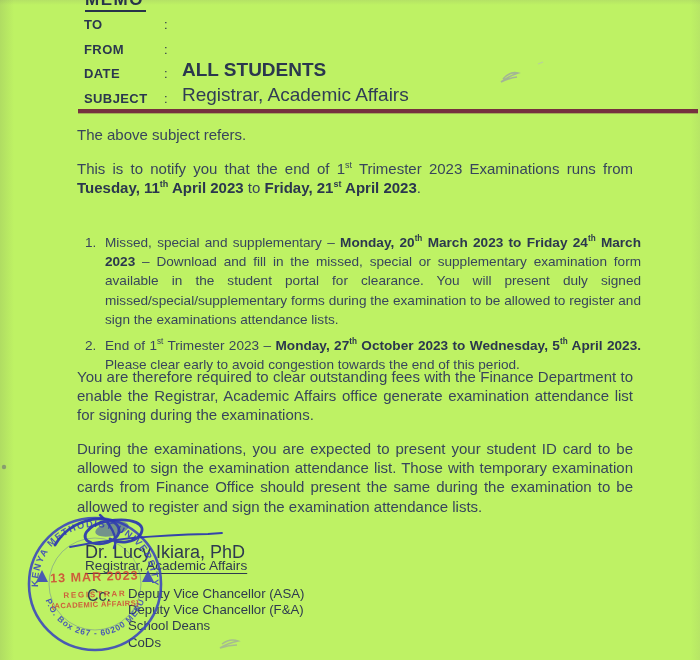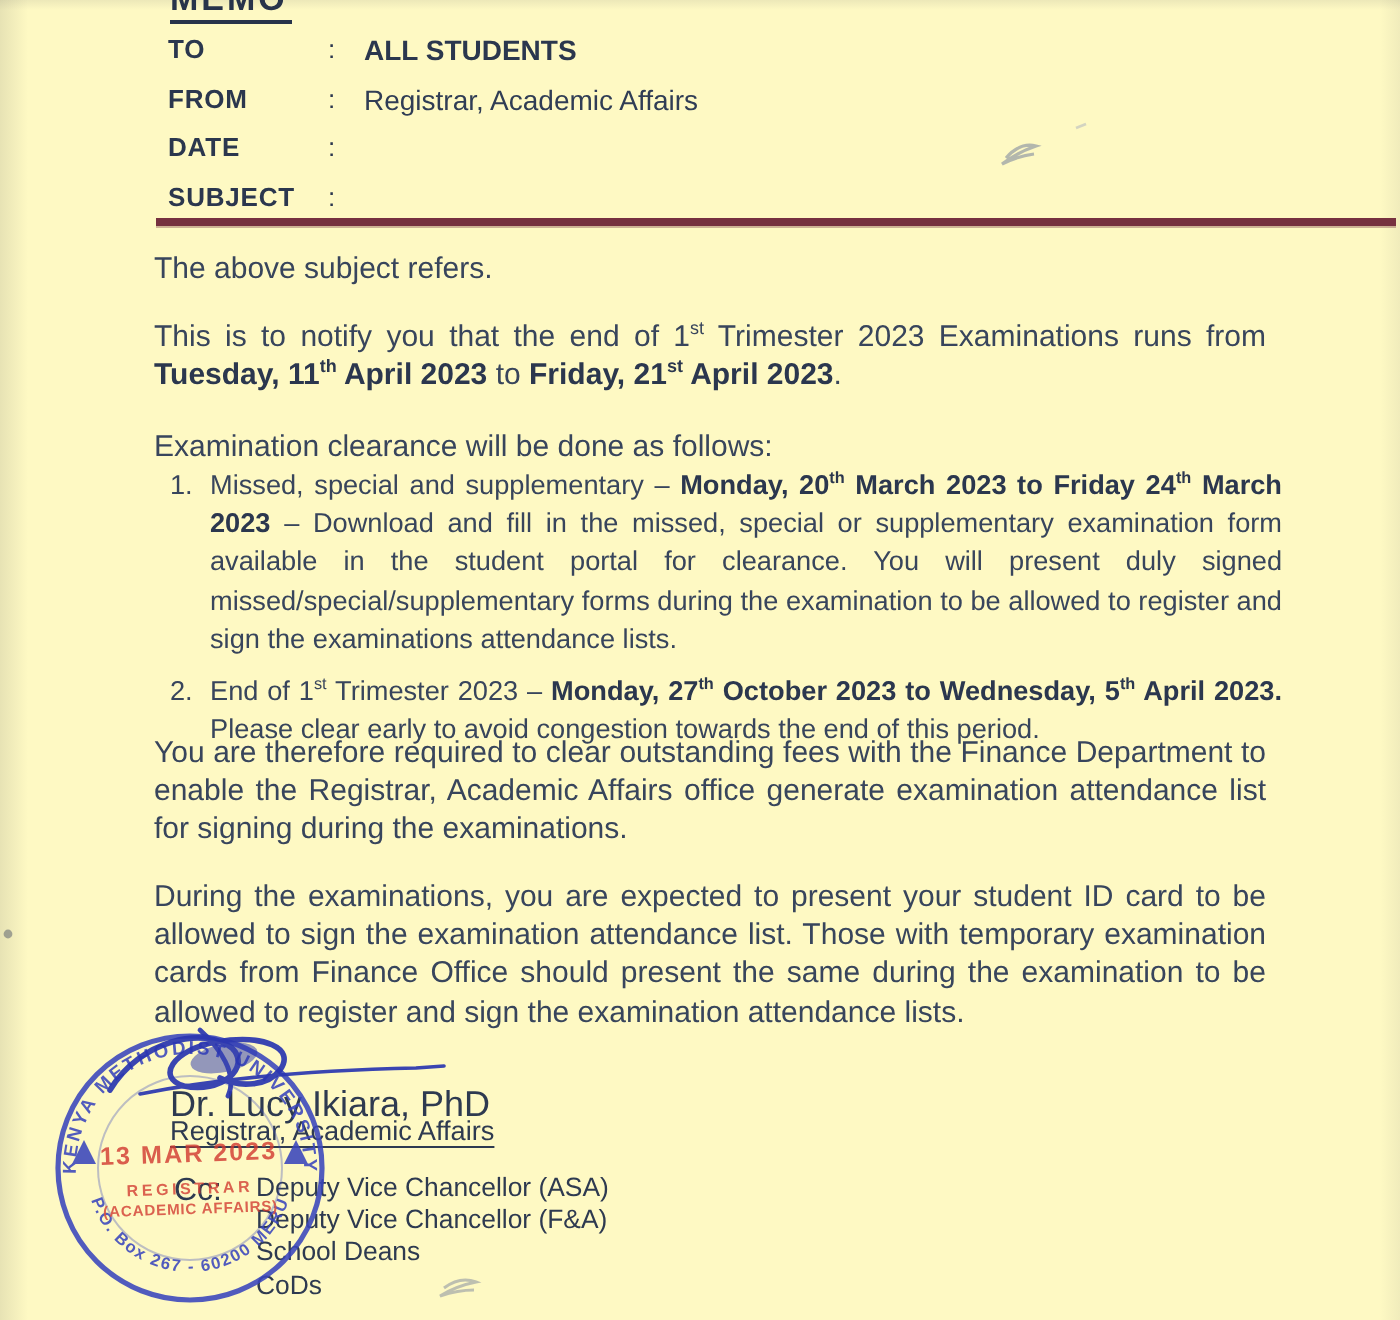--- a/index.html
+++ b/index.html
@@ -1,40 +1,40 @@
 <!DOCTYPE html>
 <html><head>
 <meta charset="utf-8">
 <style>
   * { margin:0; padding:0; box-sizing:border-box; }
   html,body { width:700px; height:660px; }
   body { font-family:"Liberation Sans", sans-serif; background:#e9e8e6; }
 
   .page {
     position:relative; width:700px; height:660px; overflow:hidden;
-    background:#fef9c3; color:#33405a;
+    background:#bef264; color:#33405a;
   }
   .edge-left { position:absolute; left:0; top:0; width:14px; height:100%;
     background:linear-gradient(to right, rgba(90,90,90,.14), rgba(0,0,0,0)); }
   .edge-right { position:absolute; right:0; top:0; width:10px; height:100%;
     background:linear-gradient(to left, rgba(120,120,120,.10), rgba(0,0,0,0)); }
   .edge-top { position:absolute; left:0; top:0; width:100%; height:5px;
     background:linear-gradient(to bottom, rgba(110,110,110,.12), rgba(0,0,0,0)); }
 
   .memo-title {
     position:absolute; left:85px; top:-10px; font-size:17px; font-weight:bold;
     letter-spacing:1.5px; color:#27334a; line-height:20px;
     border-bottom:2.5px solid #27334a; padding:0 2px 0 0;
   }
 
   .hdr { position:absolute; left:84px; top:17px; width:600px; }
   .hdr-row { display:grid; grid-template-columns:80px 18px 1fr; height:24.6px; align-items:start; }
   .hdr-label { font-weight:bold; font-size:13px; letter-spacing:.4px; color:#2b374e; }
   .hdr-colon { font-size:13px; color:#2b374e; }
-  .hdr-value { font-size:14px; color:#303d55; }
+  .hdr-value { font-size:19px; color:#303d55;margin-top:42px; }
   .hdr-value .b, .rich .b { font-weight:bold; color:#2b374e; }
 
   .rule-maroon {
     position:absolute; left:78px; top:109px; width:620px; height:3.6px;
     background:#76313f; box-shadow:0 1px 0 rgba(118,49,63,.35);
   }
 
   .para {
     position:absolute; left:77px; width:556px;
     font-size:15px; line-height:19.2px; text-align:justify; color:#38455c;
@@ -85,21 +85,20 @@
     <div class="hdr-row">
       <span class="hdr-label">SUBJECT</span>
       <span class="hdr-colon">:</span>
     </div>
   </div>
 
   <div class="rule-maroon"></div>
 
   <div class="para rich" style="top:125px"><span>The above subject refers.</span></div>
   <div class="para rich" style="top:159px"><span>This is to notify you that the end of 1</span><sup>st</sup><span> Trimester 2023 Examinations runs from </span><span class="b">Tuesday, 11</span><sup class="b">th</sup><span class="b"> April 2023</span><span> to </span><span class="b">Friday, 21</span><sup class="b">st</sup><span class="b"> April 2023</span><span>.</span></div>
-  <div class="para rich" style="top:214px"><span>Examination clearance will be done as follows:</span></div>
 
   <div class="list">
     <div class="li">
       <span class="li-num">1.</span>
       <div class="li-body rich"><span>Missed, special and supplementary – </span><span class="b">Monday, 20</span><sup class="b">th</sup><span class="b"> March 2023 to Friday 24</span><sup class="b">th</sup><span class="b"> March 2023</span><span> – Download and fill in the missed, special or supplementary examination form available in the student portal for clearance.  You will present duly signed missed/special/supplementary forms during the examination to be allowed to register and sign the examinations attendance lists.</span></div>
     </div>
     <div class="li">
       <span class="li-num">2.</span>
       <div class="li-body rich"><span>End of 1</span><sup>st</sup><span> Trimester 2023 – </span><span class="b">Monday, 27</span><sup class="b">th</sup><span class="b"> October 2023 to Wednesday, 5</span><sup class="b">th</sup><span class="b"> April 2023.</span><span> Please clear early to avoid congestion towards the end of this period.</span></div>
     </div>

